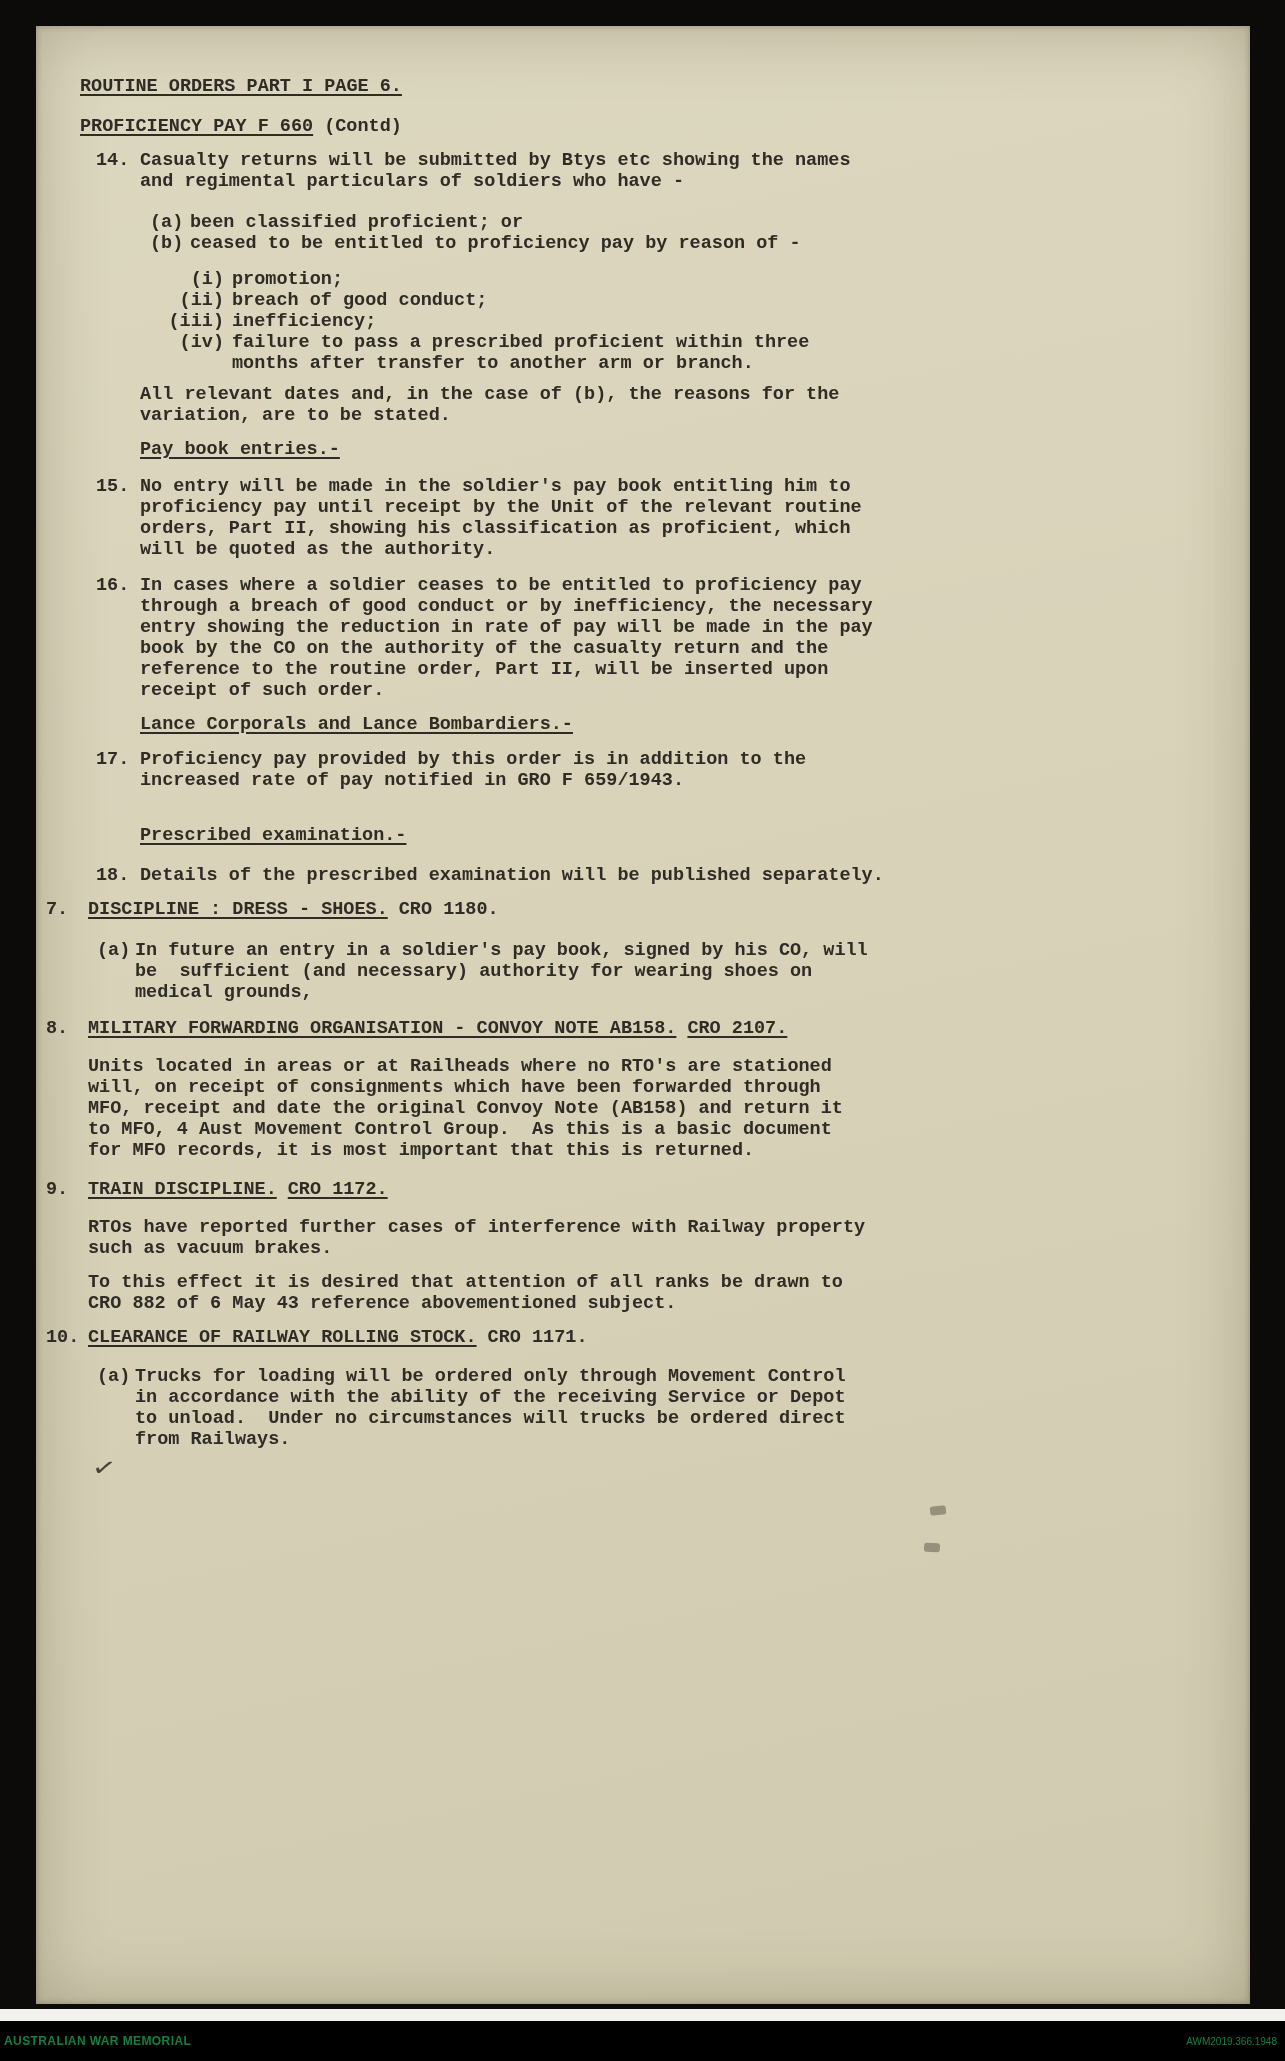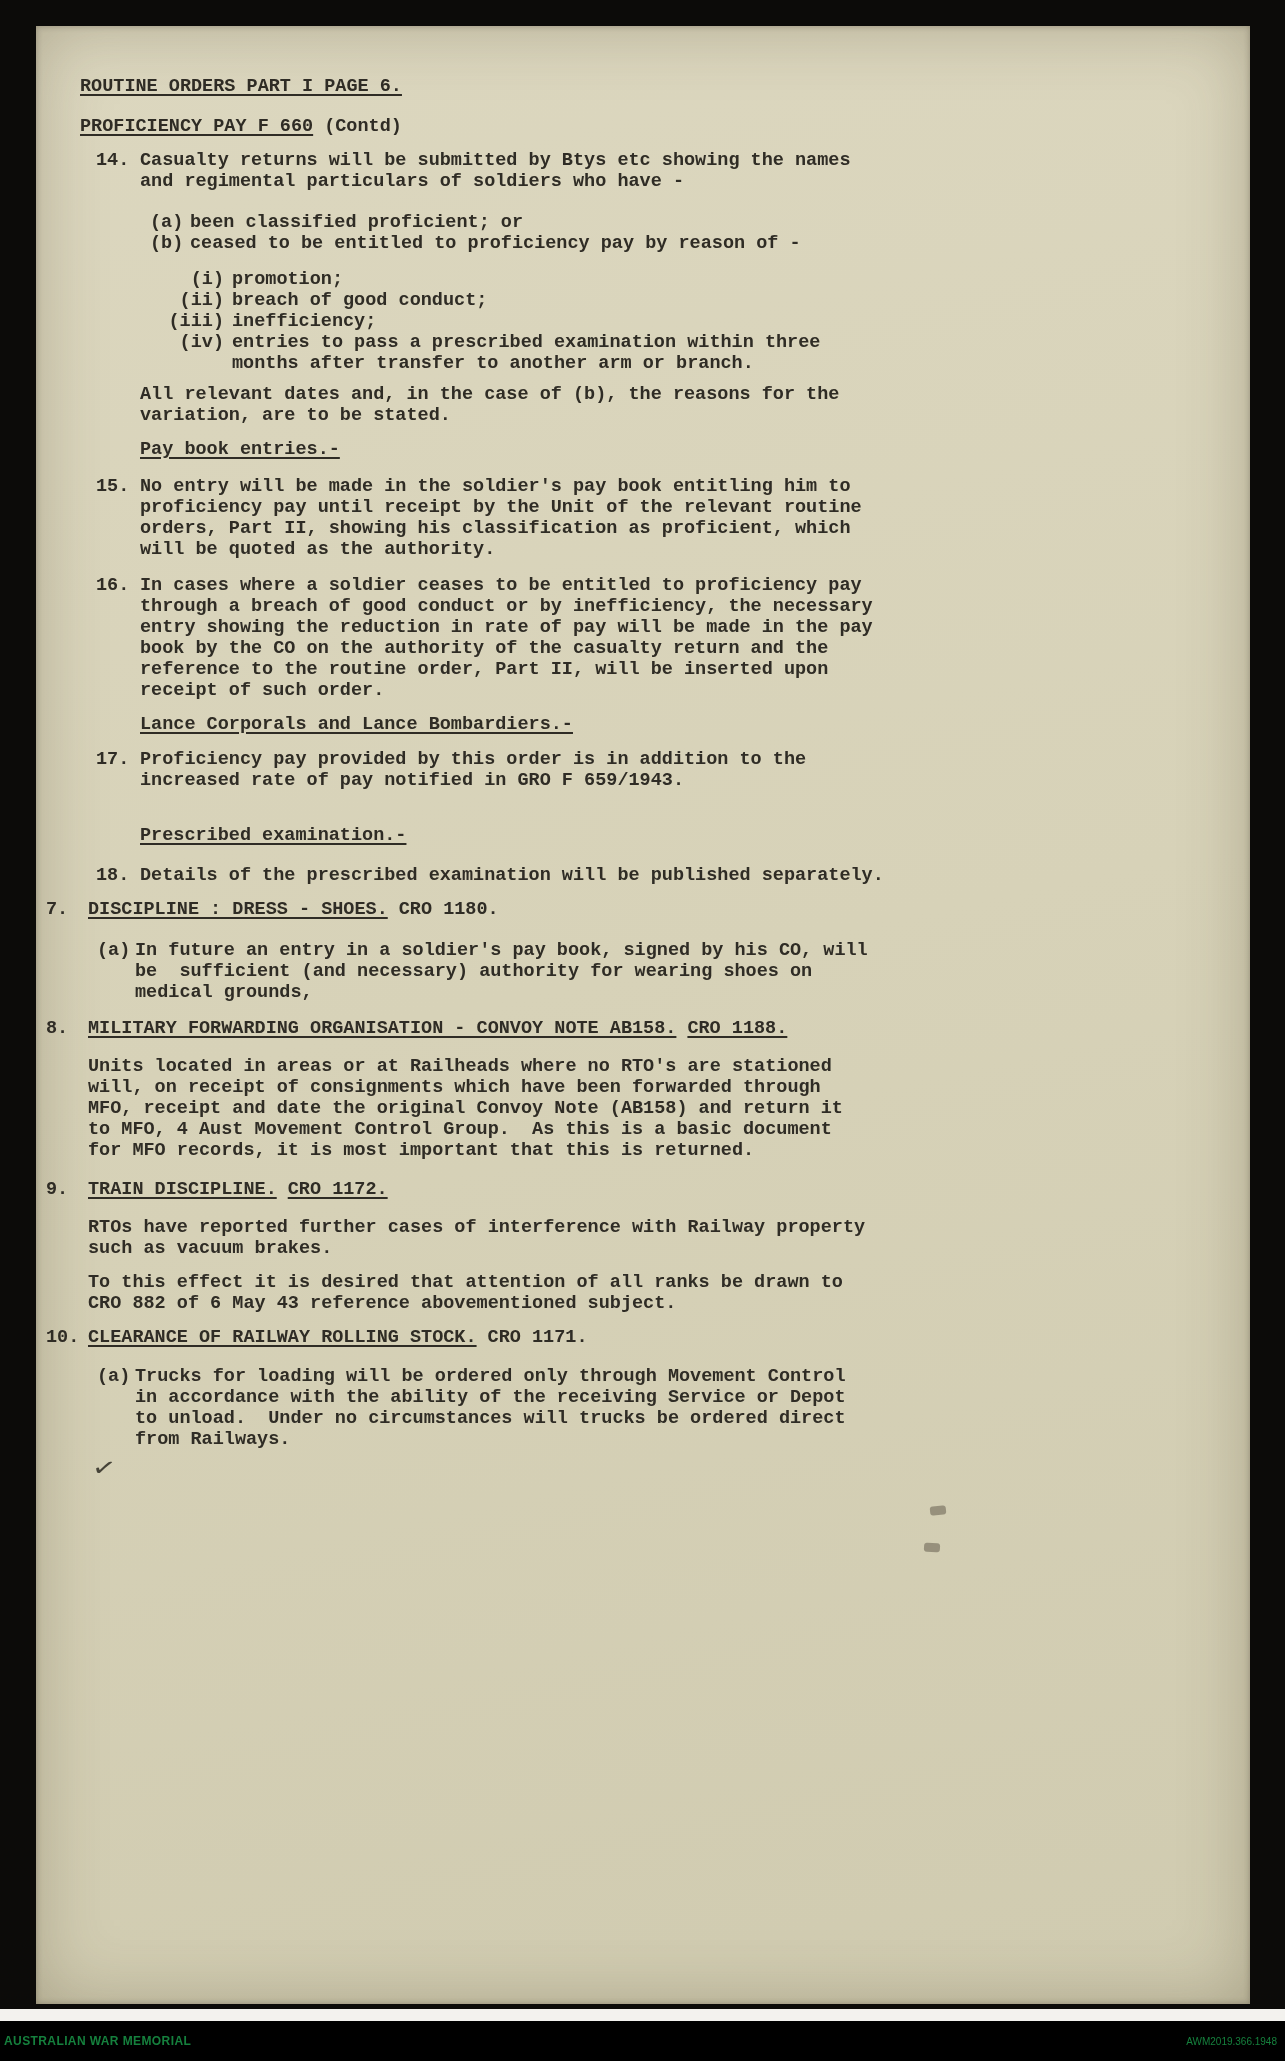--- a/index.html
+++ b/index.html
@@ -103,21 +103,21 @@
         <div class="rrow">
           <span class="rlabel">(ii)</span>
           <div class="rbody pre">breach of good conduct;</div>
         </div>
         <div class="rrow">
           <span class="rlabel">(iii)</span>
           <div class="rbody pre">inefficiency;</div>
         </div>
         <div class="rrow">
           <span class="rlabel">(iv)</span>
-          <div class="rbody pre">entries to pass a prescribed examination within three
+          <div class="rbody pre">failure to pass a prescribed proficient within three
 months after transfer to another arm or branch.</div>
         </div>
       </div>
 
       <div class="para94 pre mb13">All relevant dates and, in the case of (b), the reasons for the
 variation, are to be stated.</div>
 
       <div class="subhead u">Pay book entries.-</div>
 
       <div class="item mb15">
@@ -163,21 +163,21 @@
       <div class="secab mb15">
         <span class="sablabel">(a)</span>
         <div class="ibody pre">In future an entry in a soldier's pay book, signed by his CO, will
 be  sufficient (and necessary) authority for wearing shoes on
 medical grounds,</div>
       </div>
 
       <div class="sec mb17">
         <span class="snum">8.</span>
         <div>
-          <span class="u">MILITARY FORWARDING ORGANISATION - CONVOY NOTE AB158.</span><span class="sref u">CRO 1188.</span>
+          <span class="u">MILITARY FORWARDING ORGANISATION - CONVOY NOTE AB158.</span><span class="sref u">CRO 2107.</span>
         </div>
       </div>
 
       <div class="para42 pre mb11">Units located in areas or at Railheads where no RTO's are stationed
 will, on receipt of consignments which have been forwarded through
 MFO, receipt and date the original Convoy Note (AB158) and return it
 to MFO, 4 Aust Movement Control Group.  As this is a basic document
 for MFO records, it is most important that this is returned.</div>
 
       <div class="sec mb17">

